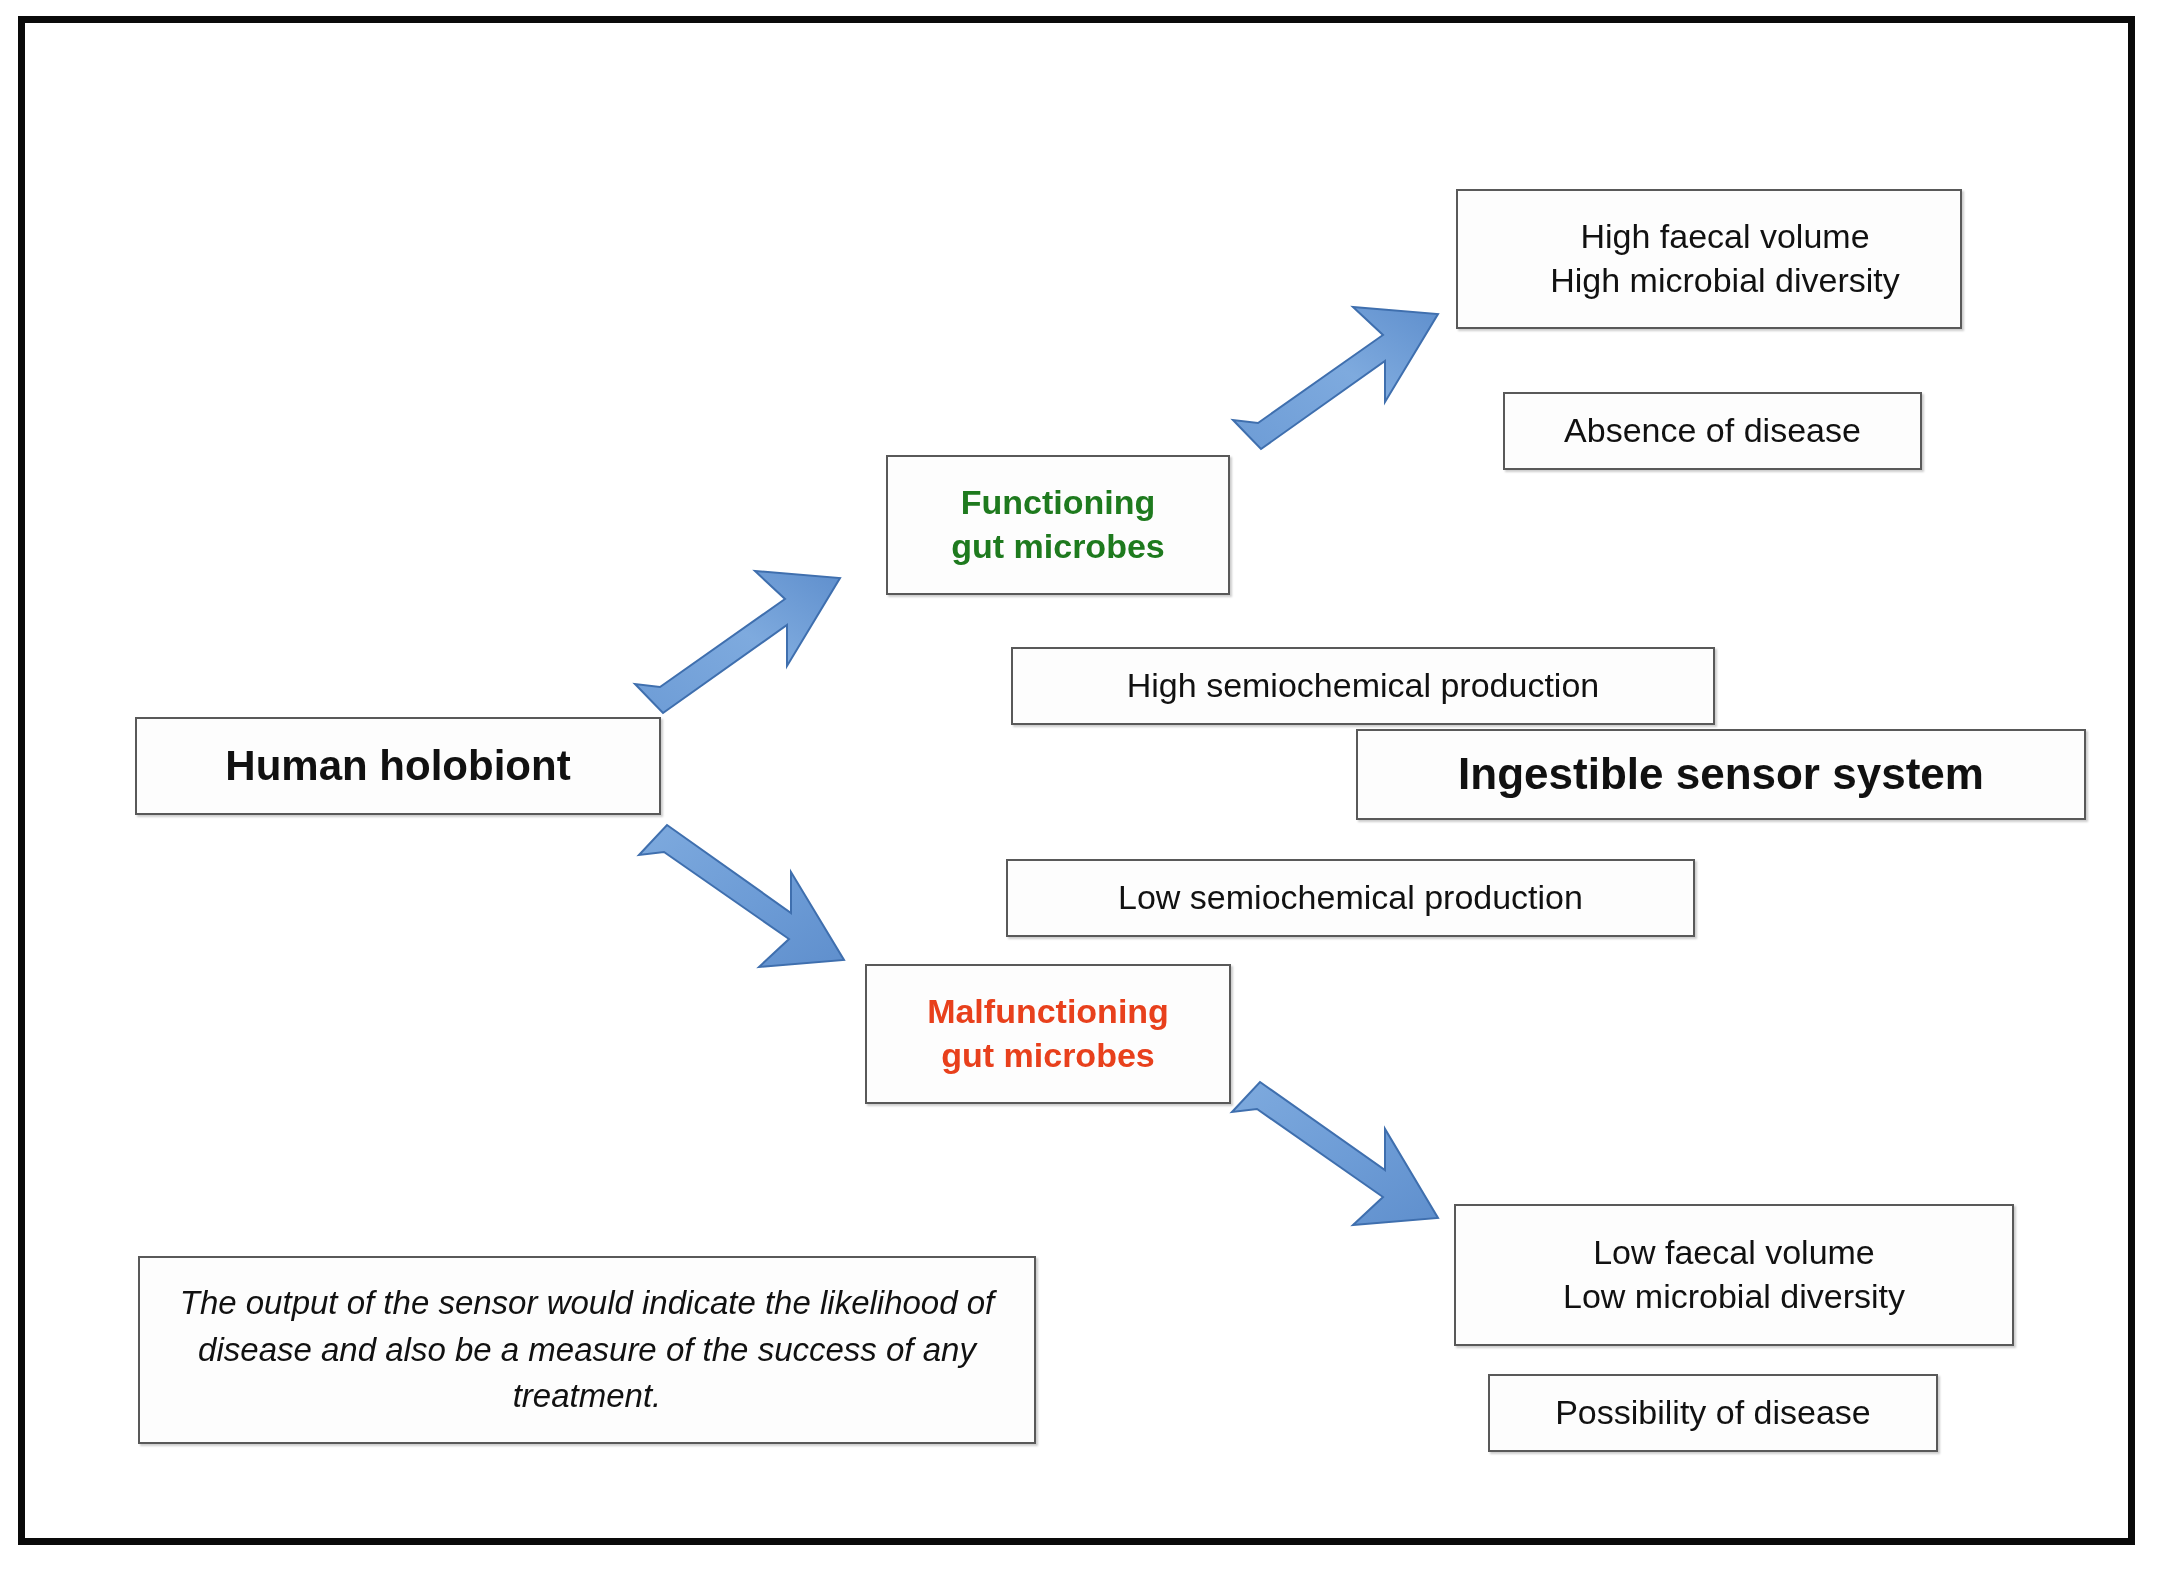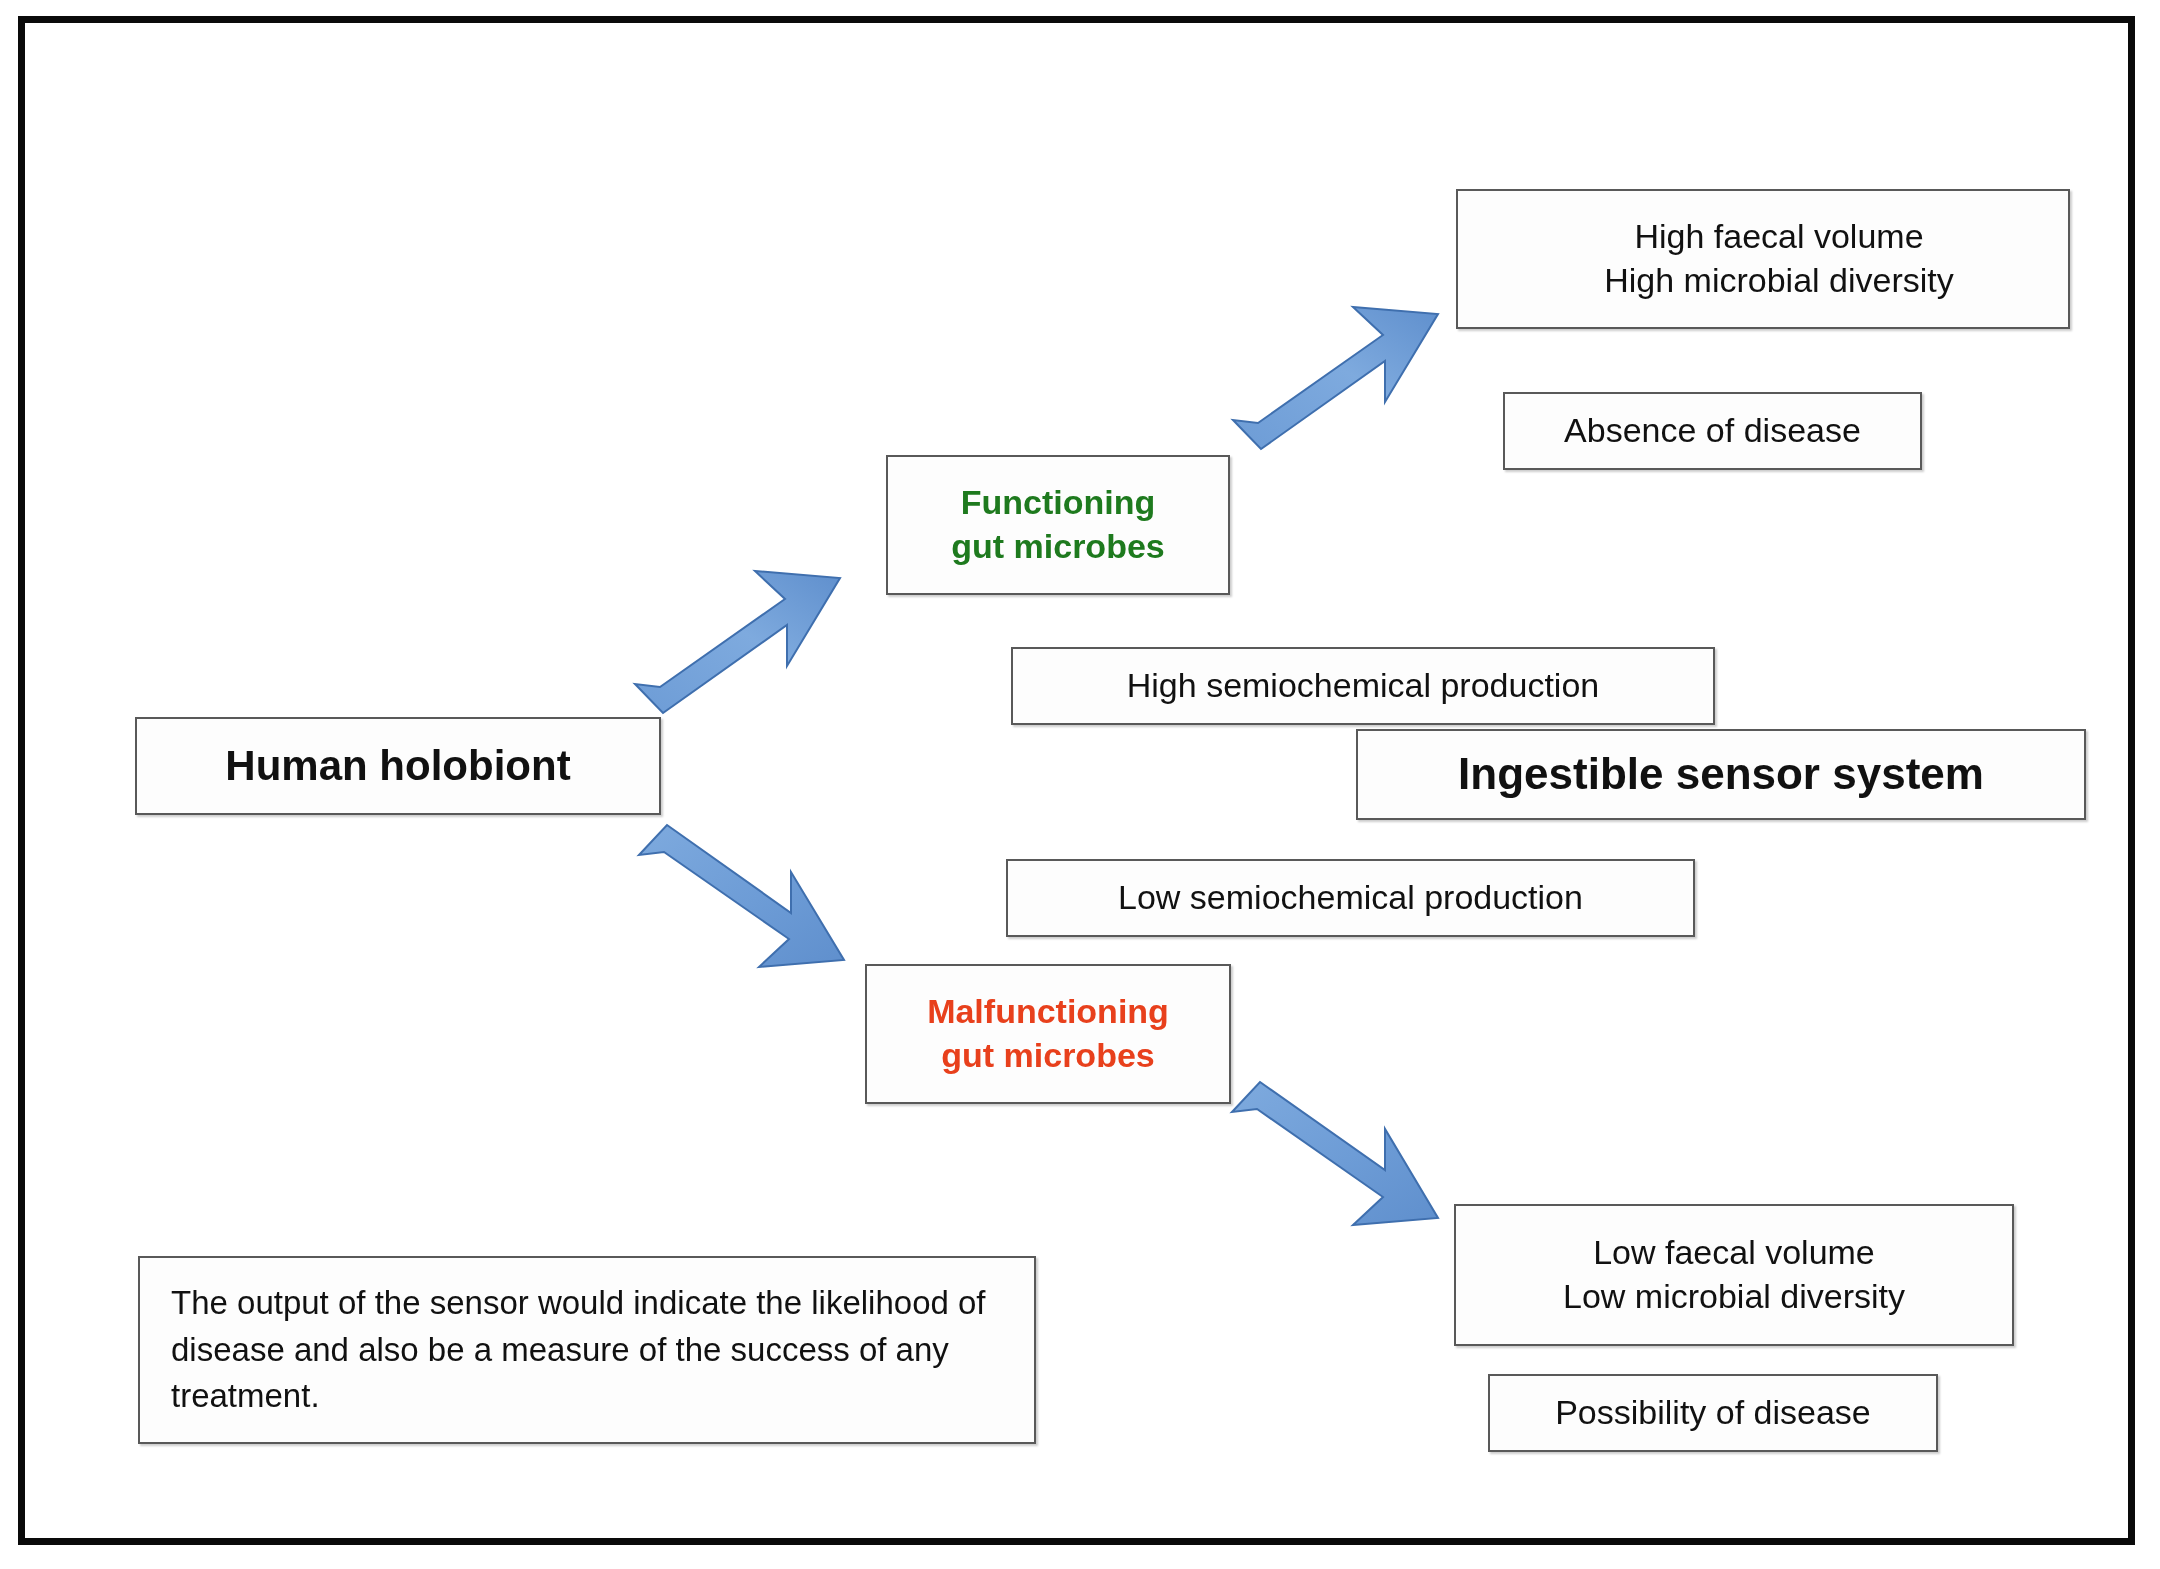--- a/index.html
+++ b/index.html
@@ -46,34 +46,35 @@
     color: #111111;
     line-height: 1.28;
     white-space: pre-line;
   }
 
   .node.bold  { font-weight: bold; }
   .node.green { color: #1e7a1e; font-weight: bold; }
   .node.red   { color: #e8401c; font-weight: bold; }
 
   .node.caption {
-    text-align: left;
+    text-align: center;
     justify-content: flex-start;
-    padding: 14px 31px;
+    padding: 14px 19px;
     line-height: 1.42;
+    font-style: italic;
   }
 
   
   #node-human-holobiont      { left: 110px;  top: 694px;  width: 526px; height: 98px;  font-size: 42px; }
   #node-functioning          { left: 861px;  top: 432px;  width: 344px; height: 140px; font-size: 34px; }
   #node-malfunctioning       { left: 840px;  top: 941px;  width: 366px; height: 140px; font-size: 34px; }
   #node-high-semio           { left: 986px;  top: 624px;  width: 704px; height: 78px;  font-size: 34px; }
   #node-low-semio            { left: 981px;  top: 836px;  width: 689px; height: 78px;  font-size: 34px; }
   #node-sensor-system        { left: 1331px; top: 706px;  width: 730px; height: 91px;  font-size: 44px; }
-  #node-high-faecal          { left: 1431px; top: 166px;  width: 614px; height: 140px; font-size: 34px; padding-left: 32px; }
+  #node-high-faecal          { left: 1431px; top: 166px;  width: 506px; height: 140px; font-size: 34px; padding-left: 32px; }
   #node-absence-disease      { left: 1478px; top: 341px;  width: 419px; height: 78px;  font-size: 34px; margin-top: 28px; }
   #node-low-faecal           { left: 1429px; top: 1181px; width: 560px; height: 142px; font-size: 34px; }
   #node-possibility-disease  { left: 1463px; top: 1351px; width: 450px; height: 78px;  font-size: 34px; }
   #node-caption              { left: 113px;  top: 1233px; width: 898px; height: 188px; font-size: 33px; }
 
   
   .arrow {
     position: absolute;
     pointer-events: none;
   }

